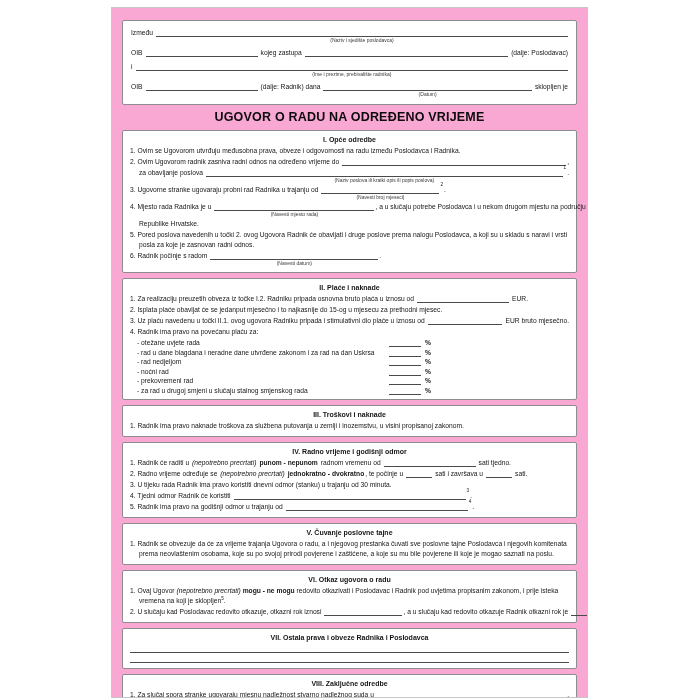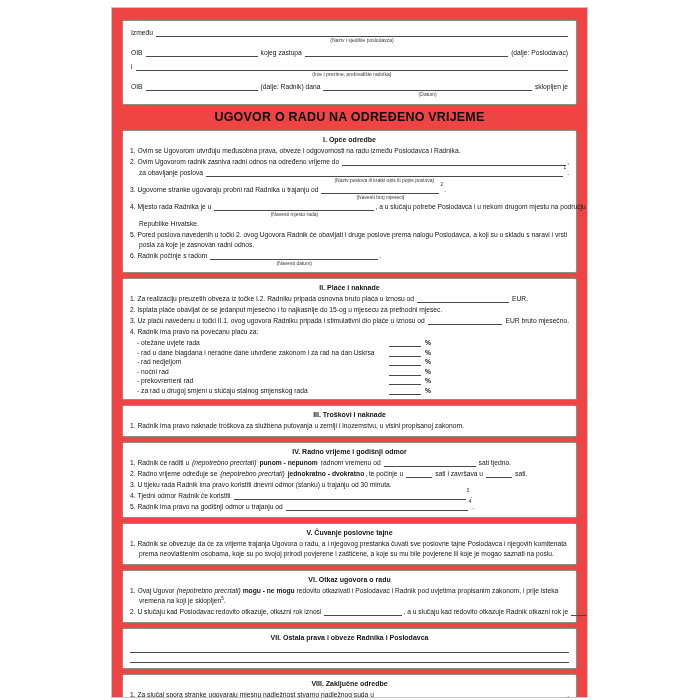--- a/index.html
+++ b/index.html
@@ -3,21 +3,21 @@
 <meta charset="utf-8">
 <style>
   html,body{margin:0;padding:0}
   body{
     width:700px;height:700px;background:#ffffff;position:relative;
     font-family:"Liberation Sans",sans-serif;color:#151515;
     -webkit-font-smoothing:antialiased;
   }
   .page{
     position:absolute;left:111px;top:7px;width:477px;height:691px;
-    background:#ef4444;border:1px solid #c6c6c6;box-sizing:border-box;
+    background:#f9a8d4;border:1px solid #c6c6c6;box-sizing:border-box;
     padding:12px 10px 5px;overflow:hidden;
   }
   .box{
     background:#fff;border:1px solid #8d8d8d;border-radius:2px;
     padding:3px 7px 4px;margin-bottom:5px;font-size:6.7px;line-height:10px;
   }
   .parties{padding:6px 8px 2px}
   .main-title{
     text-align:center;font-weight:bold;font-size:12.5px;line-height:14px;
     margin:2px 0 6px;letter-spacing:.2px;color:#0c0c0c;

